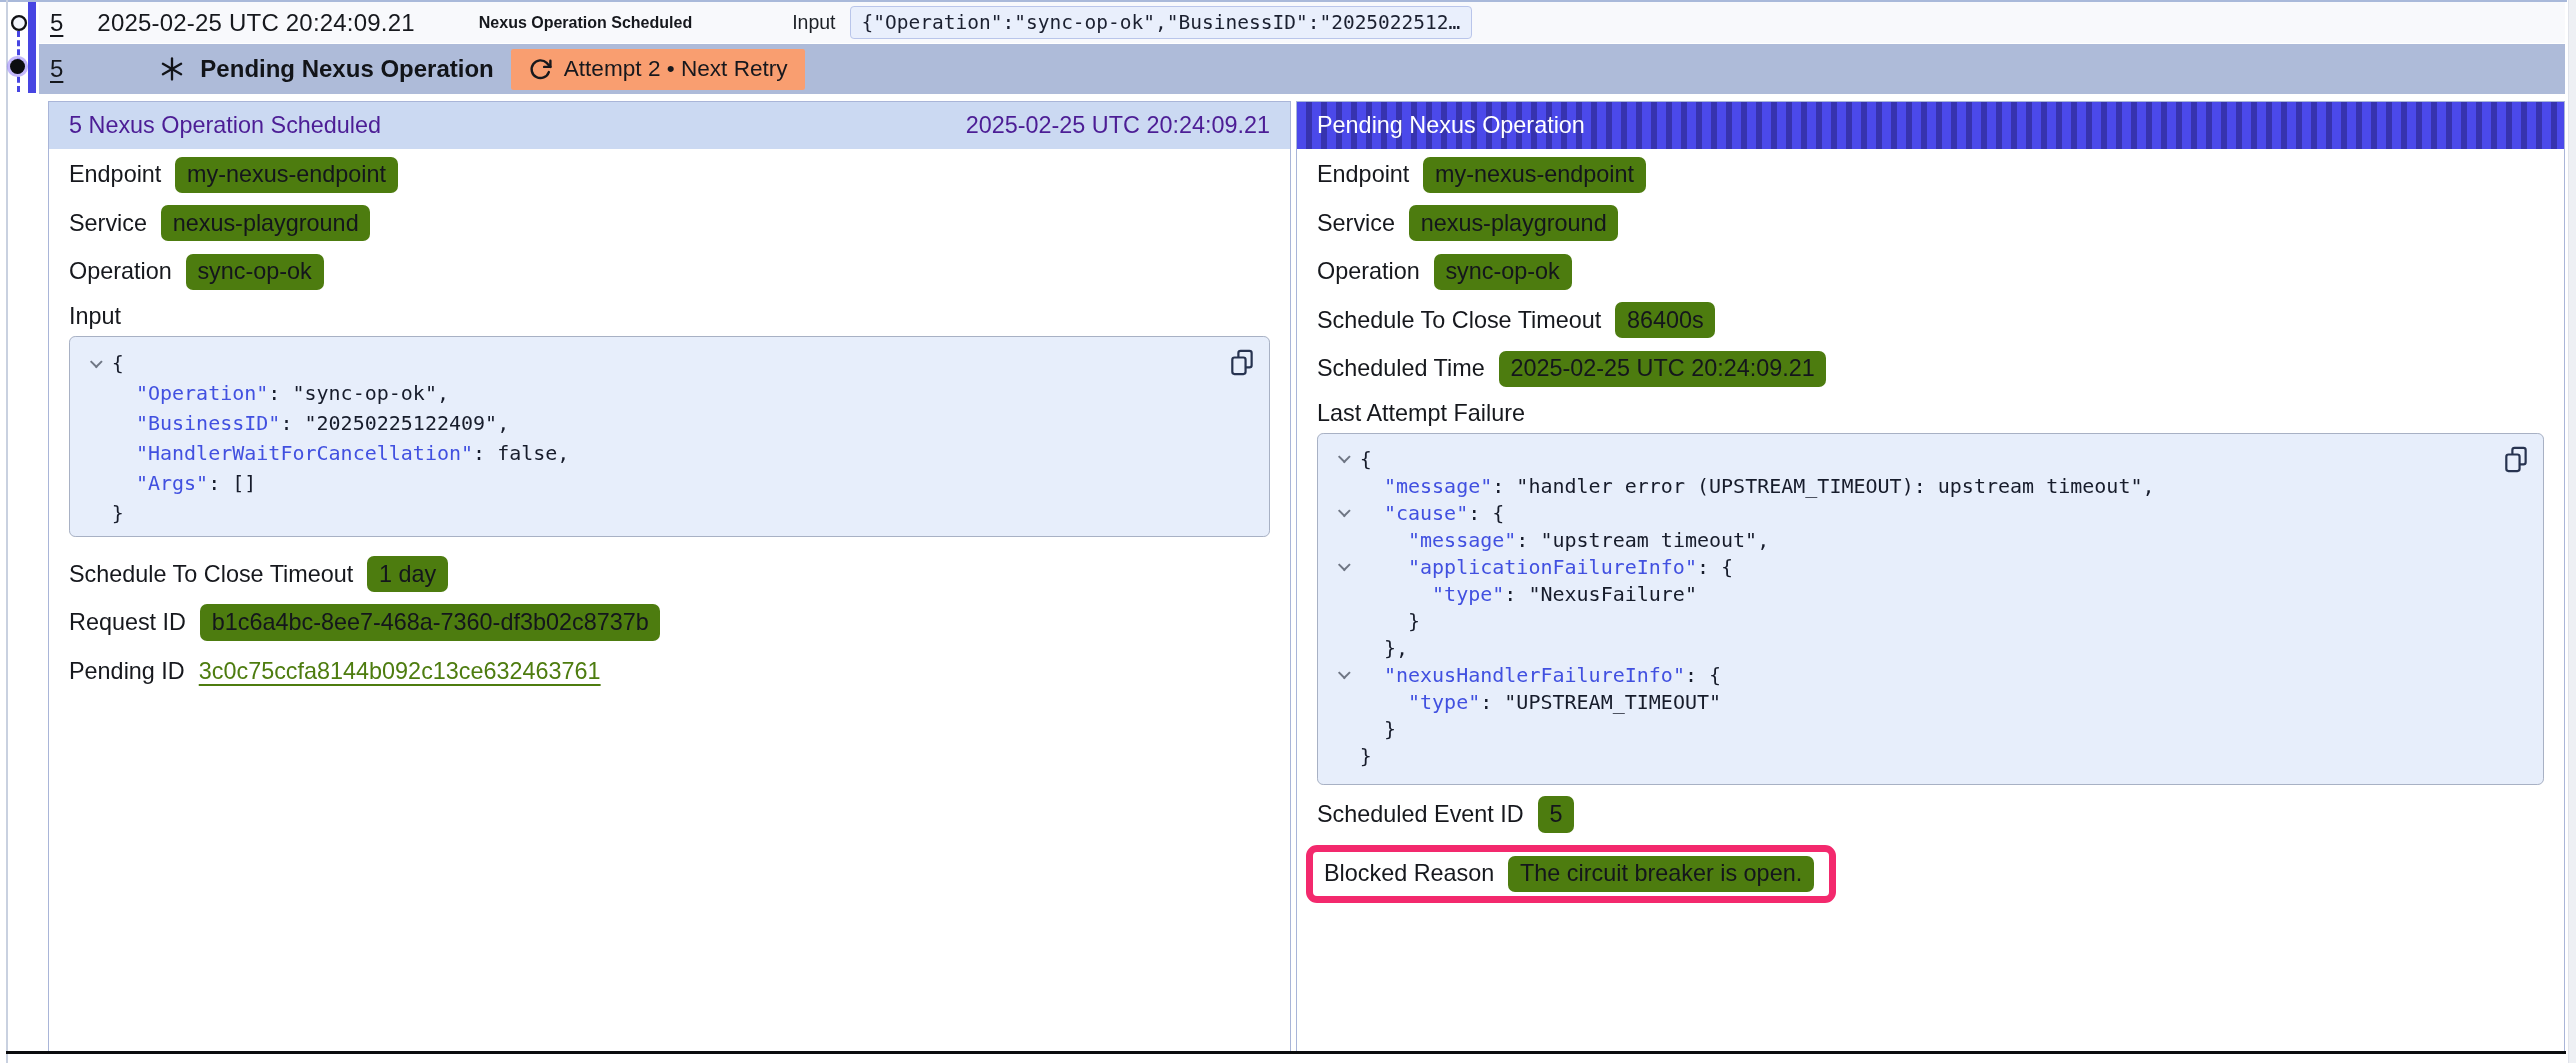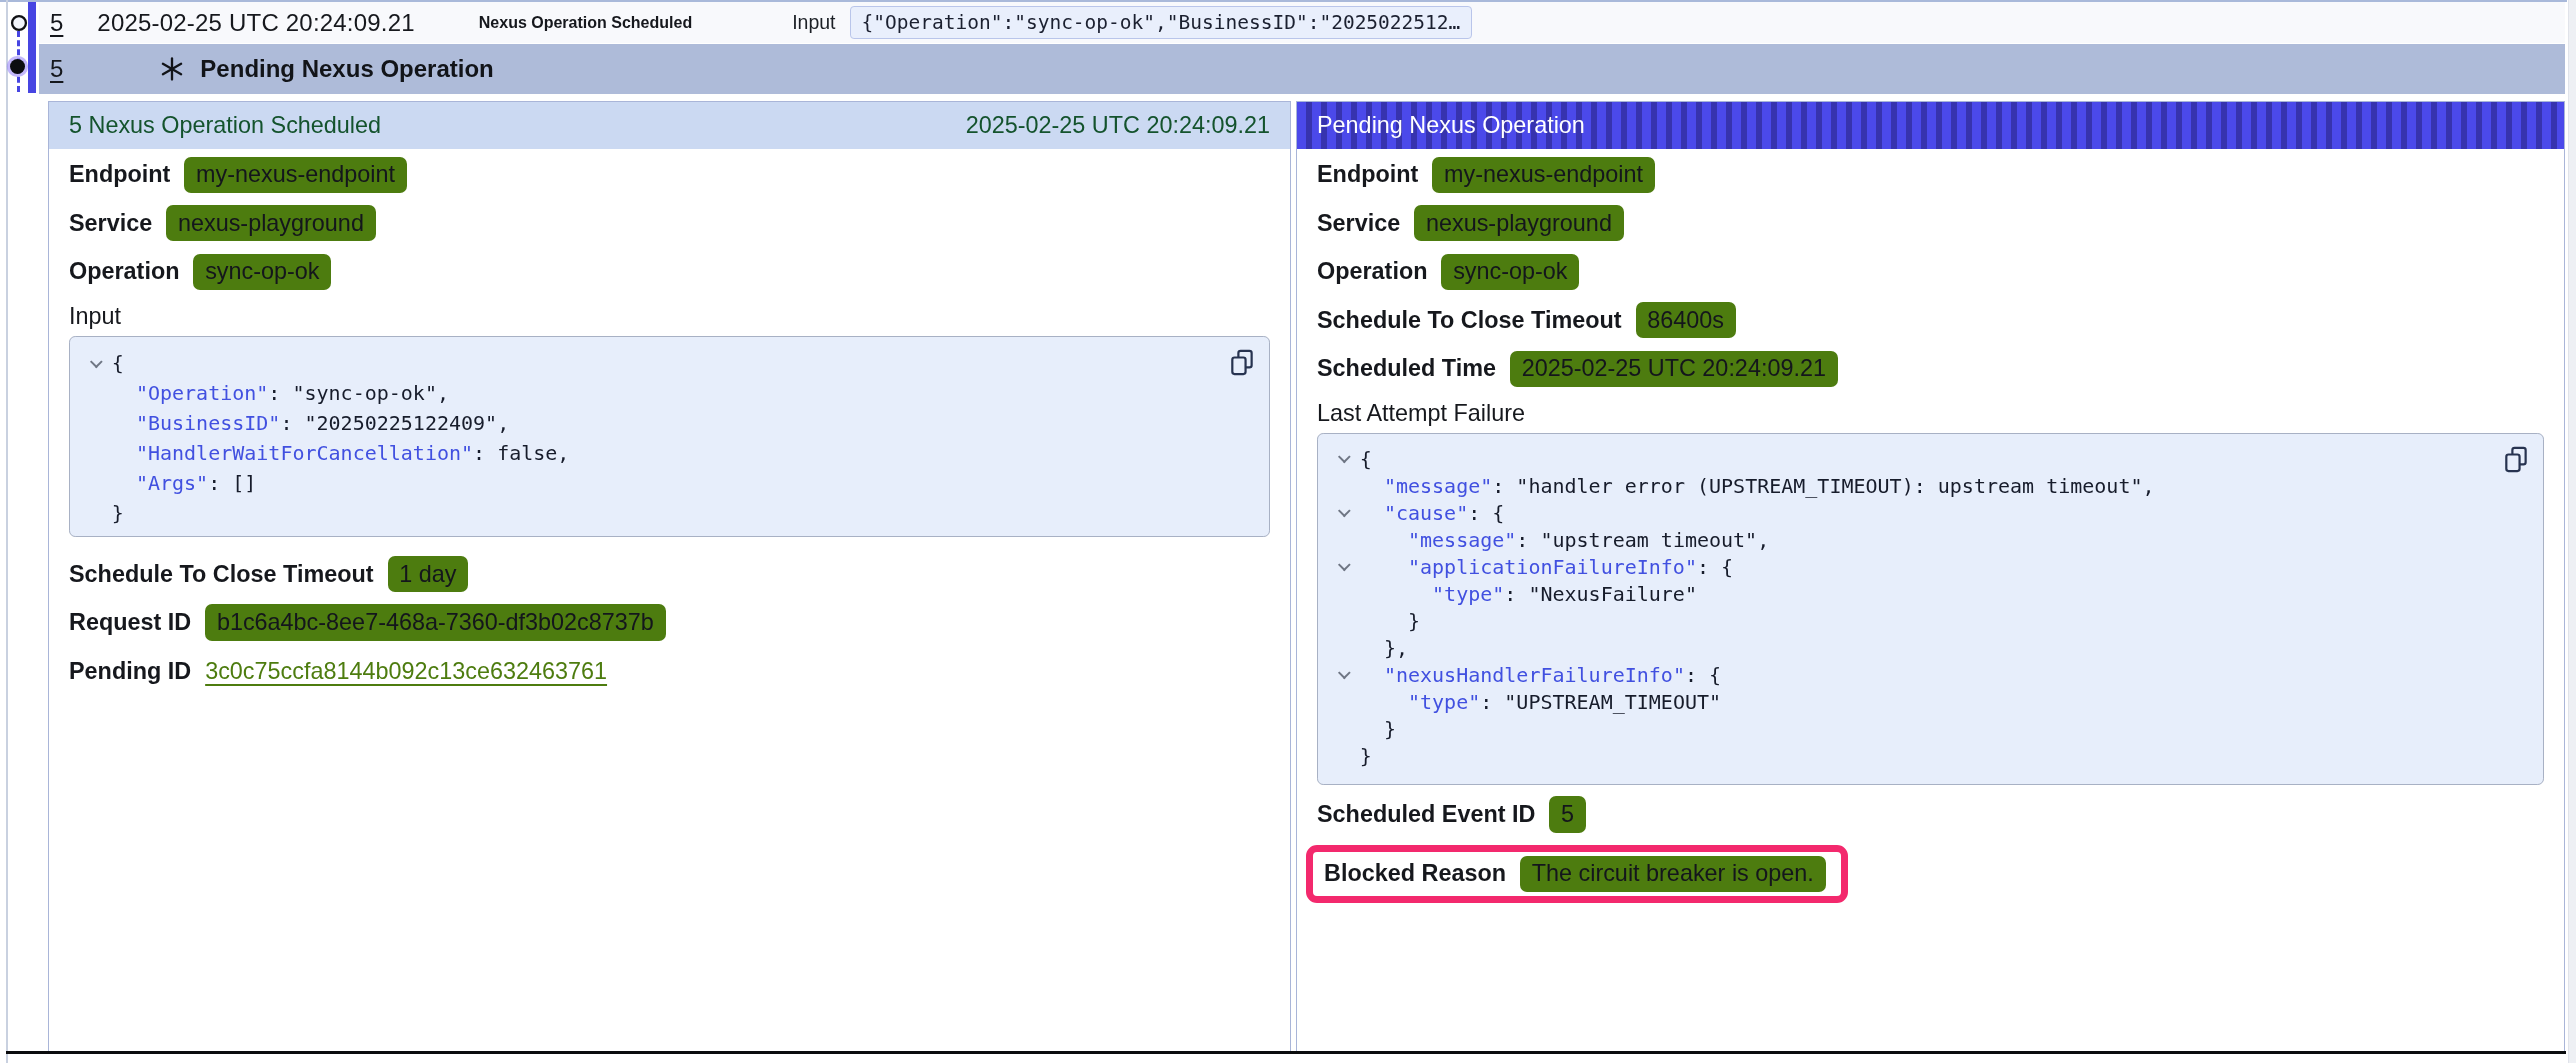--- a/index.html
+++ b/index.html
@@ -40,27 +40,27 @@
   .row2 .retry-badge { margin-left:17px; background:#f99e70; border-radius:2.3px; height:41px;
                        display:flex; align-items:center; gap:11px; padding:0 17px;
                        font-size:22.6px; color:#17181d; }
 
   
   .panel { position:absolute; top:101px; height:951px; border:1.6px solid #a9b5d8; background:#ffffff; }
   .panel-left  { left:48px;  width:1243px; }
   .panel-right { left:1296px; width:1269px; }
   .panel-header { height:47px; display:flex; align-items:center; justify-content:space-between;
                   padding:0 20px; font-size:23.4px; }
-  .panel-left .panel-header { background:#cbd9f2; color:#14532d; }
+  .panel-left .panel-header { background:#cbd9f2; color:#4c1d95; }
   .panel-right .panel-header { color:#ffffff; font-weight:500;
       background:repeating-linear-gradient(90deg,#4b49ea 0 8.6px,#3733ae 8.6px 15px); }
   .panel-body { padding:7.8px 20px 0 20px; }
 
   .field-row { display:flex; align-items:center; gap:14px; height:36px; margin-bottom:12.5px; }
-  .field-label { font-size:23.4px; color:#16181d; white-space:nowrap;font-weight:bold; }
+  .field-label { font-size:23.4px; color:#16181d; white-space:nowrap; }
   .field-badge { background:#4d7c0f; border-radius:7px; padding:4.7px 11.7px; font-size:23.4px; color:#14161c;
                  white-space:nowrap; }
   .section-label { font-size:23.4px; color:#16181d; height:28px; display:flex; align-items:center; margin:1.6px 0 4.7px 0; }
   .link-value { font-size:23.4px; color:#4d7c0f; text-decoration:underline; text-underline-offset:4.7px; cursor:pointer; }
 
   
   .code-block { position:relative; background:#e7eefb; border:1.6px solid #a8b1c4; border-radius:6.2px;
                 padding:11px 47px 11px 7.8px; font-family:"DejaVu Sans Mono","Liberation Mono",monospace;
                 font-size:20px; color:#171c2b; }
   .code-block.input-json { height:201px; margin:6.2px 0 18.7px 0; }
@@ -108,20 +108,27 @@
   <div class="row2">
     <a class="id-link">5</a>
     <span class="aster">
       <svg width="28" height="28" viewBox="0 0 24 24" fill="none" stroke="#121419" stroke-width="2" stroke-linecap="round">
         <line x1="12" y1="3" x2="12" y2="21"></line>
           <line x1="4.2" y1="7.5" x2="19.8" y2="16.5"></line>
           <line x1="19.8" y1="7.5" x2="4.2" y2="16.5"></line>
       </svg>
     </span>
     <span class="title">Pending Nexus Operation</span>
+    <span class="retry-badge">
+      <svg width="25" height="25" viewBox="0 0 24 24" fill="none" stroke="#17181d" stroke-width="2.3" stroke-linecap="round" stroke-linejoin="round">
+        <polyline points="21.5 3.5 21.5 9.5 15.5 9.5"></polyline>
+          <path d="M20 14.5a8.5 8.5 0 1 1-2-8.8l3.5 3.8"></path>
+      </svg>
+      <span>Attempt 2 • Next Retry</span>
+    </span>
   </div>
 
   <section class="panel panel-left">
     <div class="panel-header">
       <span>5 Nexus Operation Scheduled</span>
       <span>2025-02-25 UTC 20:24:09.21</span>
     </div>
     <div class="panel-body">
       <div>
           <div class="field-row">

